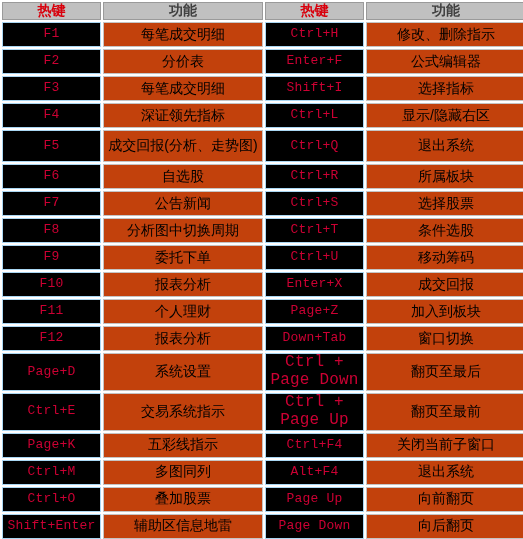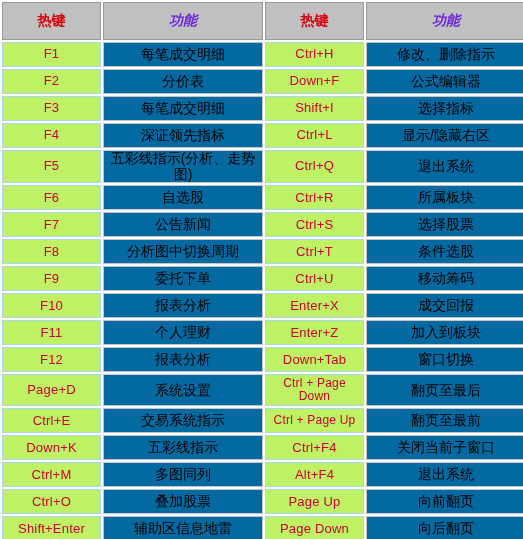--- a/index.html
+++ b/index.html
@@ -27,53 +27,53 @@
     vertical-align: middle;
     text-align: center;
     line-height: 1.12;
     border: 1px solid #b8b8b8;
     box-sizing: border-box;
   }
 
   
   .hdr-key, .hdr-fn {
     background: #c0c0c0;
-    height: 38px;
+    height: 18px;
     font-size: 14px;
     font-weight: 700;
     border: 1px solid #9a9a9a !important;
   }
   .hdr-key { color: #d8000c; }
-  .hdr-fn  { color: #6d28d9; font-style: italic; }
+  .hdr-fn  { color: #404040; }
 
   
   td.key {
-    background: #bef264;
+    background: #000000;
     color: #cc0033;
-    font-family: Liberation Sans, sans-serif;
+    font-family: Liberation Mono, monospace;
     font-size: 13px;
     letter-spacing: 0.2px;
     border: 1px solid #a9d6f2 !important;
   }
   td.fn {
-    background: #0369a1;
+    background: #c2410c;
     color: #000000;
     font-size: 14px;
     border: 1px solid #c4c4c4 !important;
   }
 
   
   col.c-key { width: 99px; }
   col.c-fn  { width: 160px; }
 
   tr.r-normal td { height: 25px; }
   tr.r-tall   td { height: 32px; }
 
   td.key.small {
-    font-size: 12px;
+    font-size: 16px;
   }
 </style>
 </head>
 <body>
 
 <table id="shortcut-table">
   <colgroup>
     <col class="c-key">
       <col class="c-fn">
       <col class="c-key">
@@ -90,38 +90,38 @@
   <tbody id="table-body">
       <tr class="r-normal">
         <td class="key">F1</td>
         <td class="fn">每笔成交明细</td>
         <td class="key">Ctrl+H</td>
         <td class="fn">修改、删除指示</td>
       </tr>
       <tr class="r-normal">
         <td class="key">F2</td>
         <td class="fn">分价表</td>
-        <td class="key">Down+F</td>
+        <td class="key">Enter+F</td>
         <td class="fn">公式编辑器</td>
       </tr>
       <tr class="r-normal">
         <td class="key">F3</td>
         <td class="fn">每笔成交明细</td>
         <td class="key">Shift+I</td>
         <td class="fn">选择指标</td>
       </tr>
       <tr class="r-normal">
         <td class="key">F4</td>
         <td class="fn">深证领先指标</td>
         <td class="key">Ctrl+L</td>
         <td class="fn">显示/隐藏右区</td>
       </tr>
       <tr class="r-tall">
         <td class="key">F5</td>
-        <td class="fn">五彩线指示(分析、走势图)</td>
+        <td class="fn">成交回报(分析、走势图)</td>
         <td class="key">Ctrl+Q</td>
         <td class="fn">退出系统</td>
       </tr>
       <tr class="r-normal">
         <td class="key">F6</td>
         <td class="fn">自选股</td>
         <td class="key">Ctrl+R</td>
         <td class="fn">所属板块</td>
       </tr>
       <tr class="r-normal">
@@ -144,21 +144,21 @@
       </tr>
       <tr class="r-normal">
         <td class="key">F10</td>
         <td class="fn">报表分析</td>
         <td class="key">Enter+X</td>
         <td class="fn">成交回报</td>
       </tr>
       <tr class="r-normal">
         <td class="key">F11</td>
         <td class="fn">个人理财</td>
-        <td class="key">Enter+Z</td>
+        <td class="key">Page+Z</td>
         <td class="fn">加入到板块</td>
       </tr>
       <tr class="r-normal">
         <td class="key">F12</td>
         <td class="fn">报表分析</td>
         <td class="key">Down+Tab</td>
         <td class="fn">窗口切换</td>
       </tr>
       <tr class="r-tall">
         <td class="key">Page+D</td>
@@ -166,21 +166,21 @@
         <td class="key small">Ctrl + Page Down</td>
         <td class="fn">翻页至最后</td>
       </tr>
       <tr class="r-normal">
         <td class="key">Ctrl+E</td>
         <td class="fn">交易系统指示</td>
         <td class="key small">Ctrl + Page Up</td>
         <td class="fn">翻页至最前</td>
       </tr>
       <tr class="r-normal">
-        <td class="key">Down+K</td>
+        <td class="key">Page+K</td>
         <td class="fn">五彩线指示</td>
         <td class="key">Ctrl+F4</td>
         <td class="fn">关闭当前子窗口</td>
       </tr>
       <tr class="r-normal">
         <td class="key">Ctrl+M</td>
         <td class="fn">多图同列</td>
         <td class="key">Alt+F4</td>
         <td class="fn">退出系统</td>
       </tr>

